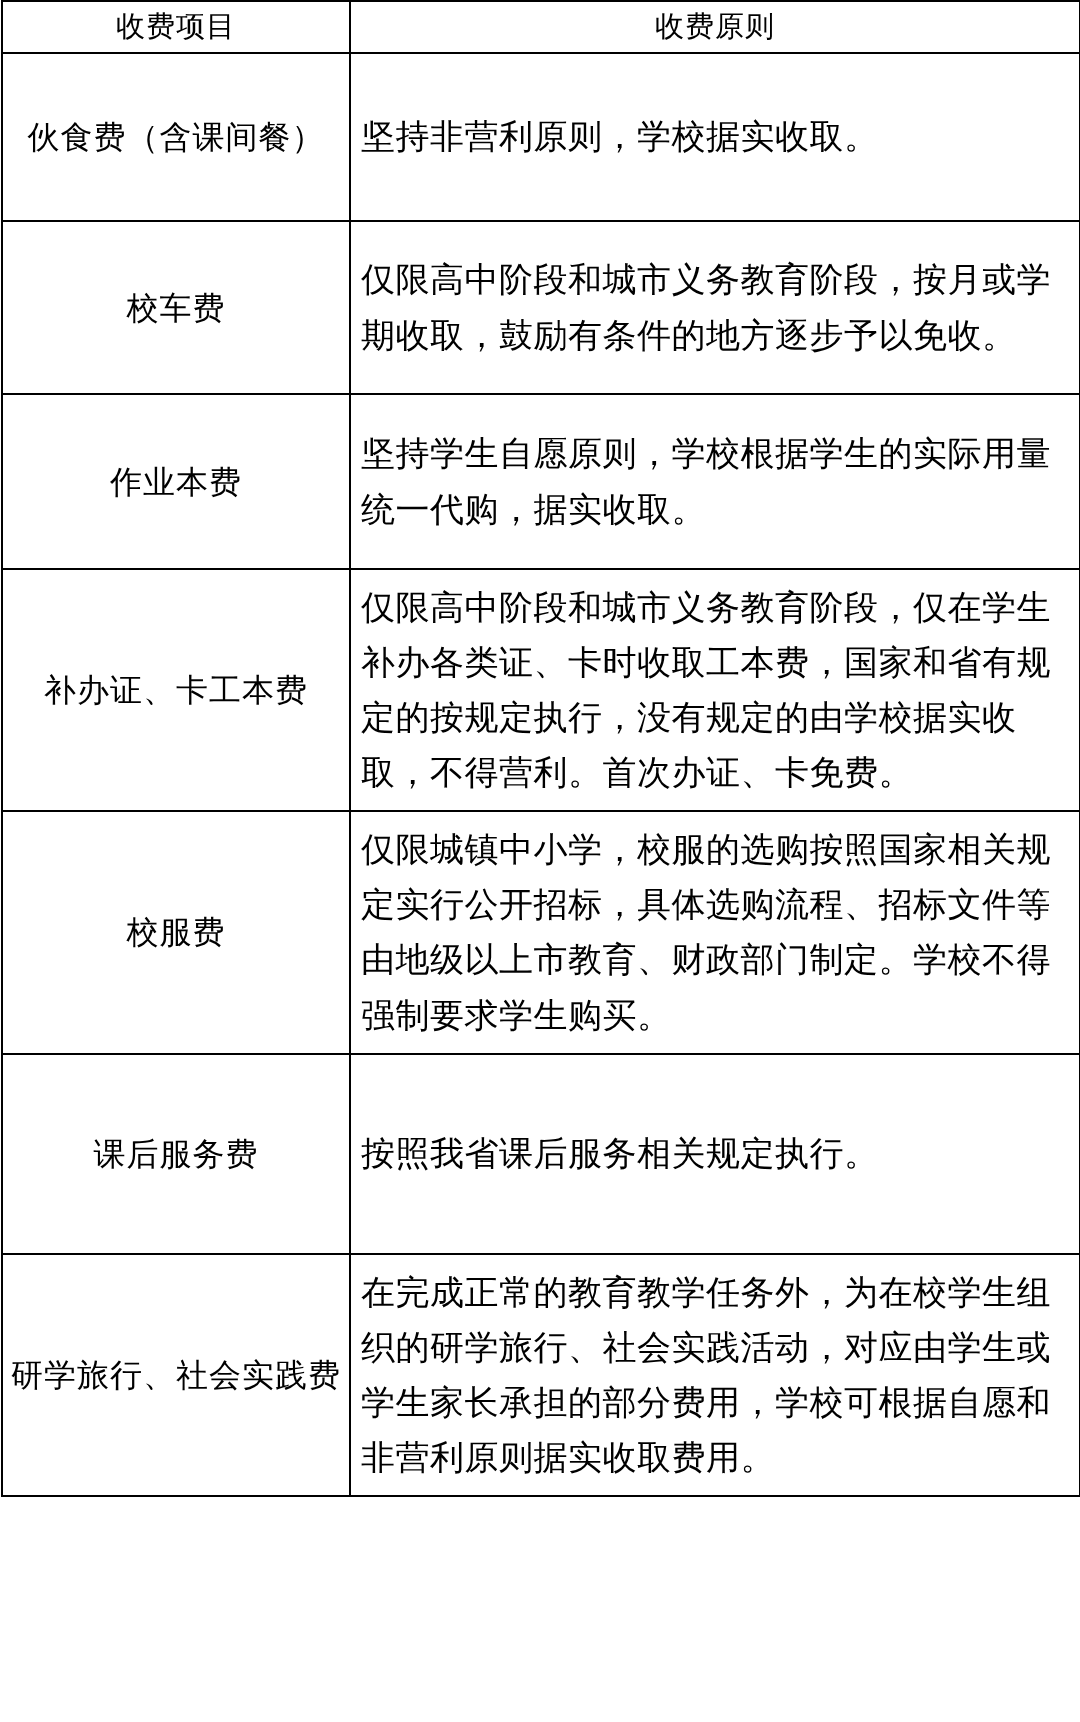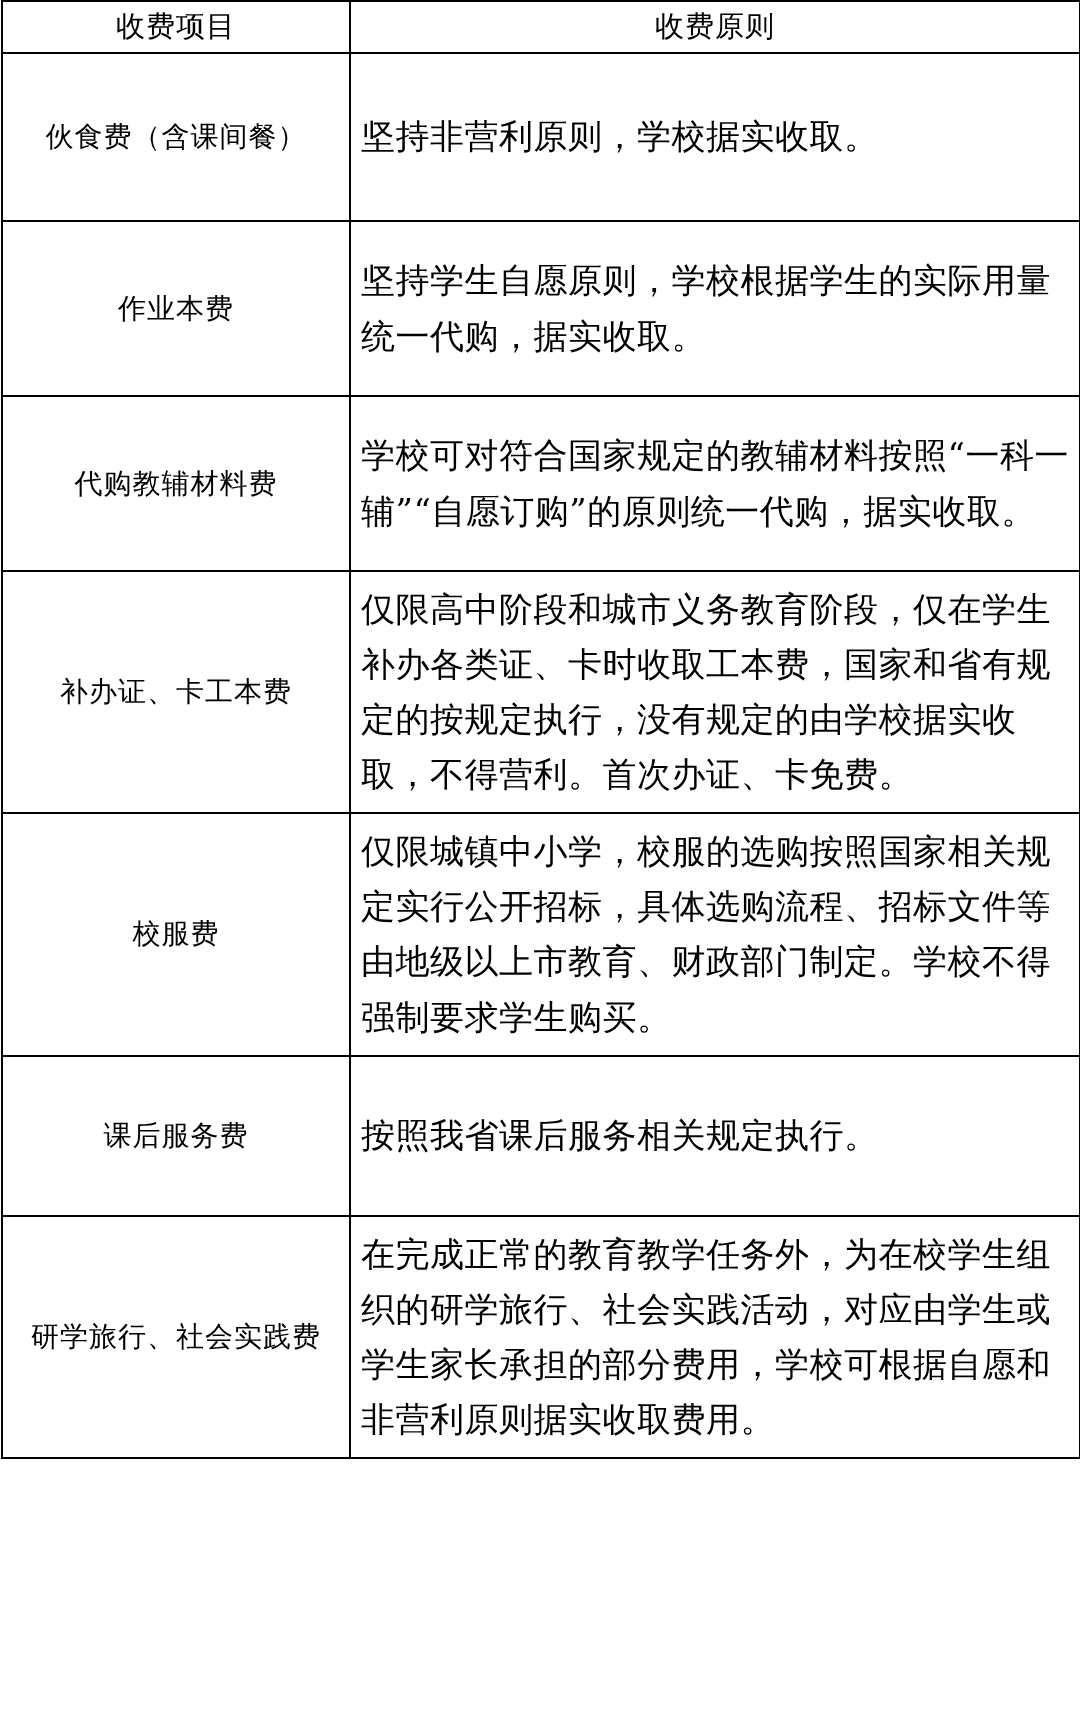--- a/index.html
+++ b/index.html
@@ -35,41 +35,41 @@
   }
   table.fee-table th {
     height: 52px;
     text-align: center;
     font-weight: normal;
     font-size: 29px;
     letter-spacing: 1px;
   }
   td.item-cell {
     text-align: center;
-    font-size: 28px;
+    font-size: 32px;
     letter-spacing: 1px;
     padding: 6px 8px;
     line-height: 1.5;
   }
   td.rule-cell {
     text-align: left;
     font-size: 34px;
     letter-spacing: 0.5px;
     padding: 10px 6px 10px 10px;
     line-height: 1.62;
   }
   
   tr.r0 td { height: 168px; }
   tr.r1 td { height: 173px; }
   tr.r2 td { height: 175px; }
   tr.r3 td { height: 175px; }
   tr.r4 td { height: 177px; }
   tr.r5 td { height: 190px; }
   tr.r6 td { height: 167px; }
-  tr.r7 td { height: 160px; font-family: Liberation Serif, serif; }
+  tr.r7 td { height: 200px; font-family: Liberation Serif, serif; }
   tr.r8 td { height: 195px; }
 </style>
 </head>
 <body>
 
 <div class="table-wrap">
   <table class="fee-table">
     <colgroup>
       <col class="col-item">
       <col class="col-rule">
@@ -78,27 +78,27 @@
       <tr>
         <th>收费项目</th>
         <th>收费原则</th>
       </tr>
     </thead>
     <tbody>
       <tr class="r0">
         <td class="item-cell">伙食费（含课间餐）</td>
         <td class="rule-cell">坚持非营利原则，学校据实收取。</td>
       </tr>
+      <tr class="r1">
+        <td class="item-cell">校车费</td>
+        <td class="rule-cell">仅限高中阶段和城市义务教育阶段，按月或学期收取，鼓励有条件的地方逐步予以免收。</td>
+      </tr>
       <tr class="r2">
         <td class="item-cell">作业本费</td>
         <td class="rule-cell">坚持学生自愿原则，学校根据学生的实际用量统一代购，据实收取。</td>
-      </tr>
-      <tr class="r3">
-        <td class="item-cell">代购教辅材料费</td>
-        <td class="rule-cell">学校可对符合国家规定的教辅材料按照“一科一辅”“自愿订购”的原则统一代购，据实收取。</td>
       </tr>
       <tr class="r4">
         <td class="item-cell">补办证、卡工本费</td>
         <td class="rule-cell">仅限高中阶段和城市义务教育阶段，仅在学生补办各类证、卡时收取工本费，国家和省有规定的按规定执行，没有规定的由学校据实收取，不得营利。首次办证、卡免费。</td>
       </tr>
       <tr class="r5">
         <td class="item-cell">校服费</td>
         <td class="rule-cell">仅限城镇中小学，校服的选购按照国家相关规定实行公开招标，具体选购流程、招标文件等由地级以上市教育、财政部门制定。学校不得强制要求学生购买。</td>
       </tr>
       <tr class="r7">

